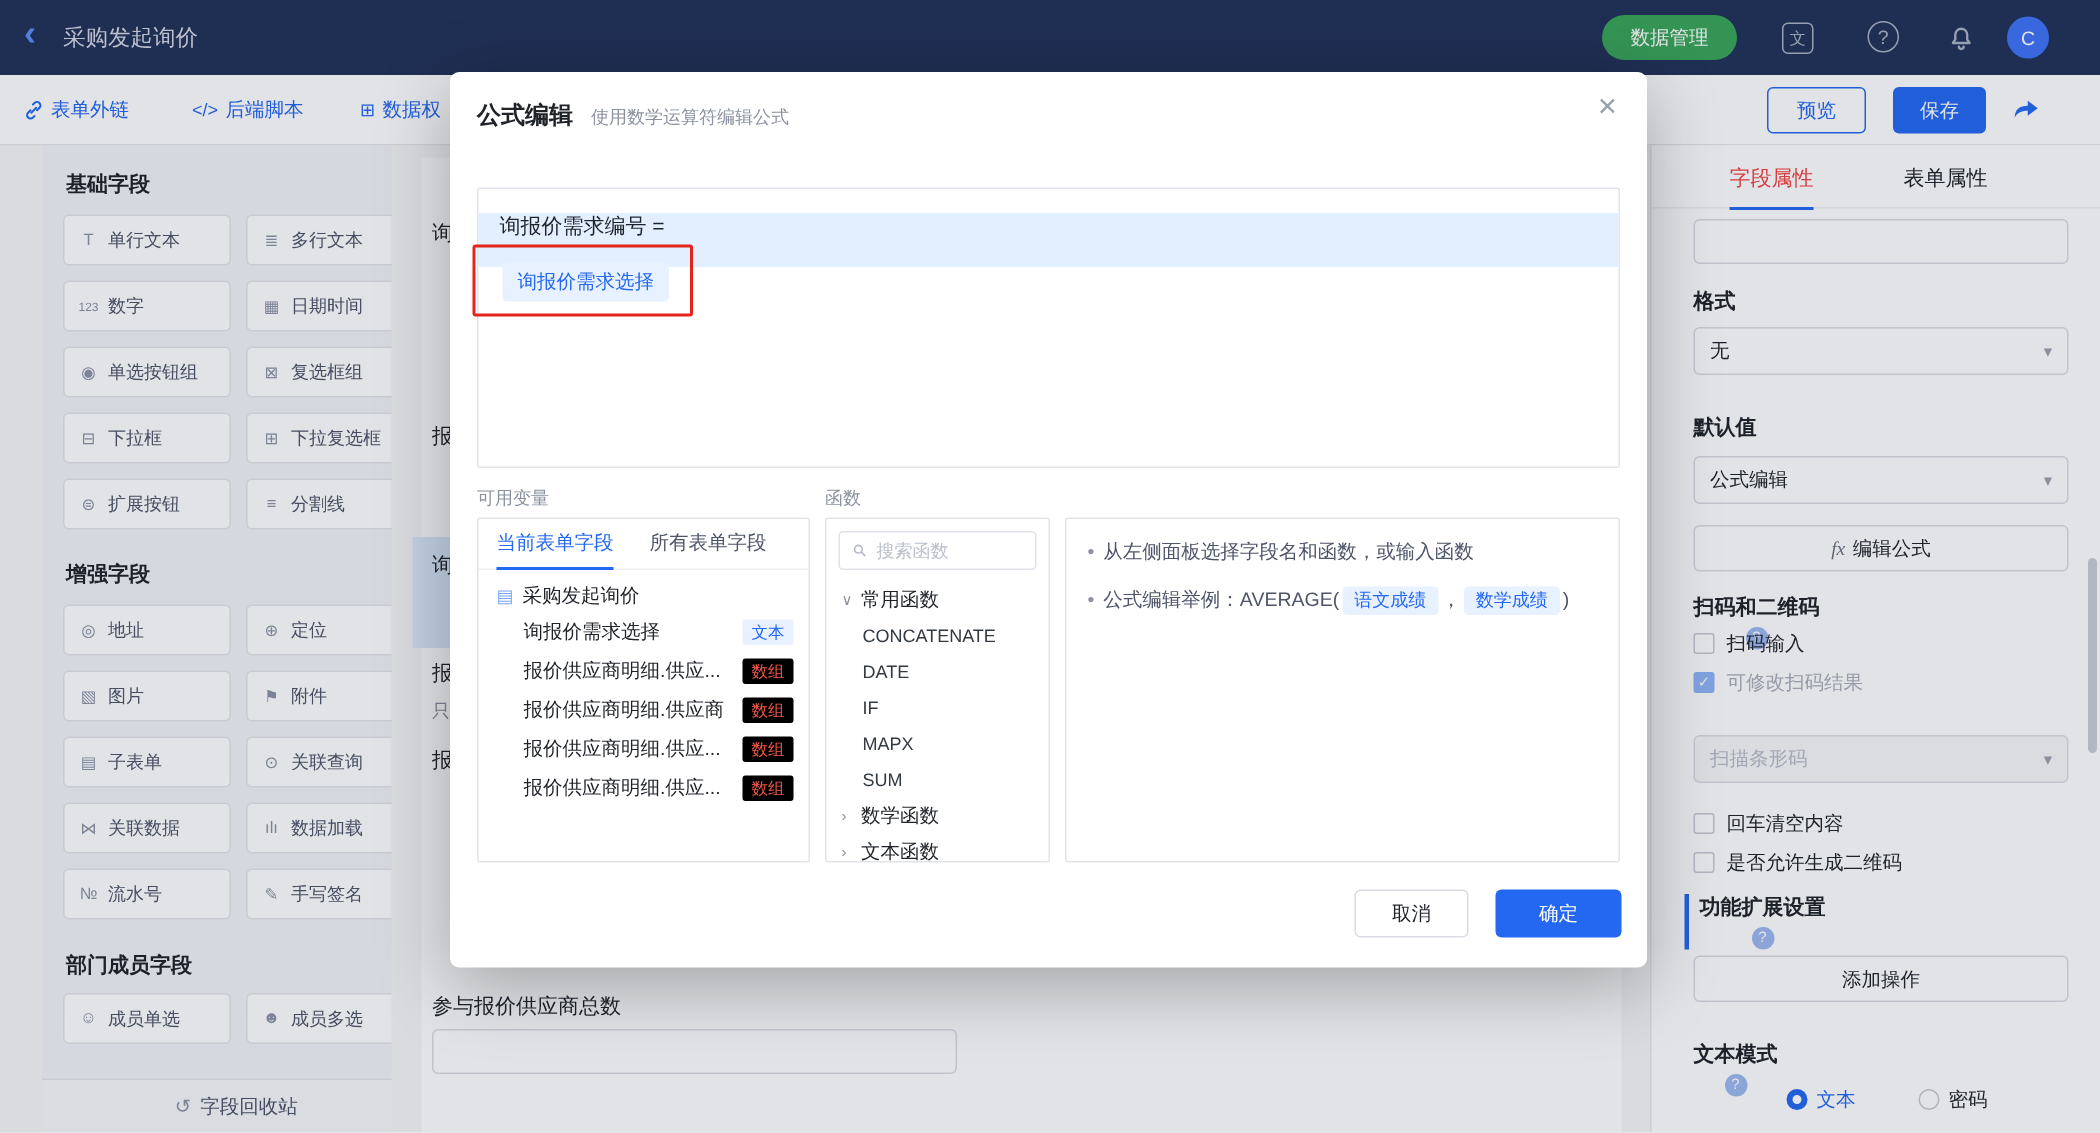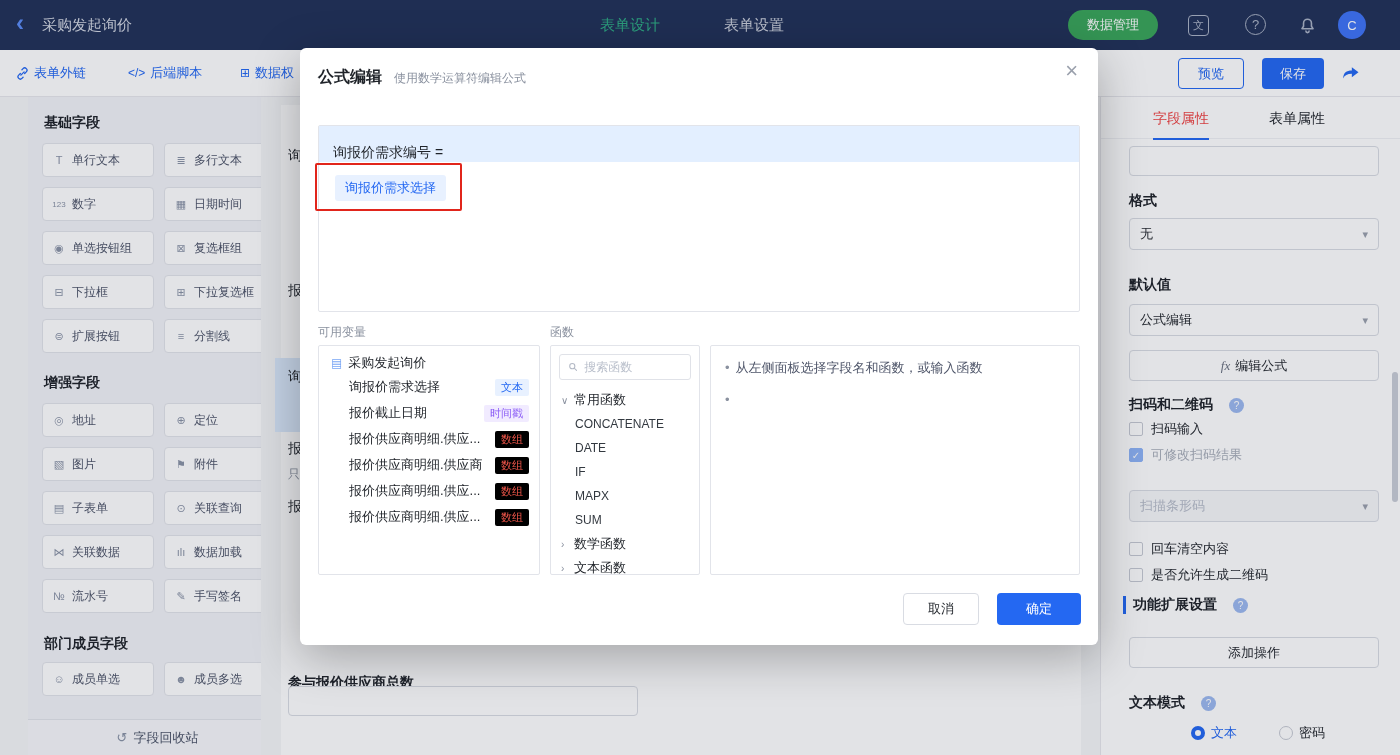--- a/index.html
+++ b/index.html
@@ -35,57 +35,57 @@
   .fld .ic { color:#8a93a6; font-size:11px; width:16px; text-align:center; flex:none; }
   .recycle { position:absolute; left:0; top:622px; width:259px; height:36px; border-top:1px solid #e2e4ea; background:#f7f8fb; display:flex; align-items:center; justify-content:center; gap:6px; font-size:13px; color:#4e5569; cursor:pointer; }
   .recycle .ic { color:#8a93a6; font-size:13px; }
 
   
   .canvas { position:absolute; left:261px; top:97px; width:839px; height:658px; background:#f5f6f8; }
   .card { position:absolute; left:20px; top:8px; width:800px; height:650px; background:#fff; }
   .frag { position:absolute; left:27px; font-size:14px; color:#1f2329; white-space:nowrap; }
   .frag.dim { font-size:12px; color:#8a919f; }
   .sel-band { position:absolute; left:14px; top:261px; width:26px; height:74px; background:#dcebfd; }
-  .cv-label { position:absolute; left:27px; top:565px; font-size:14px; font-weight:bold; color:#1f2329;margin-top:12px; }
+  .cv-label { position:absolute; left:27px; top:565px; font-size:14px; font-weight:normal; color:#1f2329; }
   .cv-input { position:absolute; left:27px; top:589px; width:350px; height:30px; border:1px solid #d9dce3; border-radius:4px; background:#fff; }
 
   
   .rpanel { position:absolute; left:1100px; top:97px; width:300px; height:658px; background:#fff; border-left:1px solid #e7e8ec; }
   .rtabs { position:absolute; left:0; top:0; width:100%; height:42px; border-bottom:1px solid #f0f1f4; }
   .rtab { position:absolute; top:13px; font-size:14px; color:#1f2329; cursor:pointer; }
   .rtab.active { color:#ef4444; }
   .rtab.active::after { content:""; position:absolute; left:0; right:0; bottom:-12px; height:2px; background:#2468f2; }
   .rp-label { position:absolute; left:28px; font-size:14px; font-weight:bold; color:#1f2329; }
   .rp-input { position:absolute; left:28px; width:250px; height:30px; border:1px solid #d9dce3; border-radius:4px; background:#fff; }
   .rp-select { position:absolute; left:28px; width:250px; height:32px; border:1px solid #d9dce3; border-radius:4px; background:#fff; display:flex; align-items:center; justify-content:space-between; padding:0 10px; font-size:13px; color:#1f2329; cursor:pointer; }
   .rp-select .caret { color:#9aa0ac; font-size:11px; }
   .rp-select.disabled { background:#f6f7f9; color:#b6bcc8; cursor:default; }
   .rp-btn { position:absolute; left:28px; width:250px; height:31px; border:1px solid #d9dce3; border-radius:4px; background:#fff; font-size:13px; color:#1f2329; display:flex; align-items:center; justify-content:center; gap:5px; cursor:pointer; }
   .fxg { font-style:italic; color:#6b7280; font-family:"Liberation Serif", serif; }
-  .rp-sec { position:absolute; left:28px; display:flex; align-items:center; gap:16px; font-size:14px; font-weight:bold; color:#1f2329; }
+  .rp-sec { position:absolute; left:28px; display:flex; align-items:center; gap:4px; font-size:14px; font-weight:bold; color:#1f2329;flex-direction:column; }
   .rp-sec.bar { left:22px; border-left:3px solid #2468f2; padding-left:7px; }
   .qmark { width:15px; height:15px; border-radius:50%; background:#9db9ef; color:#fff; font-size:10px; font-weight:normal; display:inline-flex; align-items:center; justify-content:center; }
   .cbrow { position:absolute; left:28px; display:flex; align-items:center; gap:8px; font-size:13px; color:#1f2329; cursor:pointer; }
   .cb { width:14px; height:14px; border:1px solid #c6cad3; border-radius:2px; background:#fff; flex:none; }
   .cb.checked { background:#8fb4f7; border-color:#8fb4f7; color:#fff; font-size:10px; line-height:13px; text-align:center; }
   .cbrow.muted { color:#a8aeb9; }
   .radiorow { position:absolute; display:flex; align-items:center; gap:6px; font-size:13px; color:#1f2329; cursor:pointer; }
   .radio { width:14px; height:14px; border-radius:50%; border:1px solid #c6cad3; background:#fff; flex:none; }
   .radio.sel { border:4px solid #2468f2; }
   .rsb { position:absolute; right:2px; top:275px; width:6px; height:130px; background:#c9cdd6; border-radius:3px; }
 
   
   .mask { position:absolute; inset:0; background:rgba(18,28,52,0.12); z-index:40; }
   .modal { position:absolute; left:300px; top:48px; width:798px; height:597px; background:#fff; border-radius:6px; box-shadow:0 12px 48px rgba(0,0,0,0.28); z-index:60; }
   .m-head { position:absolute; left:18px; top:19px; display:flex; align-items:baseline; gap:12px; }
   .m-title { font-size:16px; font-weight:bold; color:#1f2329; }
   .m-sub { font-size:12px; color:#8a919f; }
   .m-close { position:absolute; right:20px; top:12px; font-size:22px; color:#9aa0ac; cursor:pointer; line-height:22px; }
   .fbox { position:absolute; left:18px; top:77px; width:762px; height:187px; border:1px solid #e2e4ea; border-radius:2px; background:#fff; }
-  .fbox-strip { height:36px; background:#e3efff; display:flex; align-items:flex-end; padding-left:14px; font-size:14px; color:#1f2329; }
+  .fbox-strip { height:36px; background:#e3efff; display:flex; align-items:flex-start; padding-left:14px; font-size:14px; color:#1f2329;margin-top:16px; }
   .m-chip { position:absolute; left:16px; top:49px; height:26px; padding:0 10px; background:#e8f1ff; color:#2468f2; font-size:13px; line-height:26px; border-radius:3px; cursor:pointer; }
   .annot { position:absolute; left:15px; top:115px; width:147px; height:48px; border:2px solid #e1251b; border-radius:2px; z-index:70; pointer-events:none; }
   .m-lab { position:absolute; font-size:12px; color:#8a919f; }
   .panel { position:absolute; top:297px; height:230px; border:1px solid #e2e4ea; border-radius:2px; background:#fff; overflow:hidden; }
   .vtabs { height:34px; border-bottom:1px solid #eceef2; display:flex; align-items:center; gap:24px; padding:0 12px; }
   .vtab { font-size:13px; color:#4e5569; cursor:pointer; height:34px; line-height:32px; }
   .vtab.active { color:#2468f2; border-bottom:2px solid #2468f2; }
   .vroot { display:flex; align-items:center; gap:6px; padding:8px 12px 2px 12px; font-size:13px; color:#1f2329; }
   .vroot .ic { color:#7aa6f5; font-size:12px; }
   .vrow { display:flex; align-items:center; height:26px; padding:0 10px 0 30px; font-size:13px; color:#1f2329; cursor:pointer; }
@@ -107,24 +107,20 @@
   .m-btn-ok { position:absolute; left:697px; top:545px; width:84px; height:32px; border:none; background:#2468f2; color:#fff; border-radius:4px; font-size:13px; cursor:pointer; }
 </style>
 </head>
 <body>
 
 <div class="stage">
 
   <header class="topbar">
     <span class="tb-back">‹</span>
     <span class="tb-title">采购发起询价</span>
-    <nav class="tb-tabs">
-      <span class="tb-tab active">表单设计</span>
-      <span class="tb-tab">表单设置</span>
-    </nav>
     <button class="btn-green">数据管理</button>
     <span class="tb-ic tb-lang">文</span>
     <span class="tb-ic tb-help">?</span>
     <span class="tb-ic tb-bell">
       <svg width="19" height="19" viewBox="0 0 24 24" fill="none" stroke="#aab3c5" stroke-width="2" stroke-linejoin="round" stroke-linecap="round">
           <path d="M12 4a5 5 0 0 0-5 5v4l-2 3h14l-2-3V9a5 5 0 0 0-5-5z"></path>
           <path d="M10 19a2 2 0 0 0 4 0"></path>
         </svg>
     </span>
     <span class="tb-avatar">C</span>
@@ -350,31 +346,31 @@
         <span>询报价需求编号 =</span>
       </div>
       <span class="m-chip">询报价需求选择</span>
     </div>
     <div class="annot"></div>
 
     <span class="m-lab" style="left:18px;top:276px">可用变量</span>
     <span class="m-lab" style="left:250px;top:276px">函数</span>
 
     <div class="panel" style="left:18px;width:222px">
+      <div class="vtabs">
+        <span class="vtab active">当前表单字段</span>
+        <span class="vtab">所有表单字段</span>
+      </div>
       <div class="vroot">
         <span class="ic">▤</span>
         <span>采购发起询价</span>
       </div>
       <div class="vrow">
           <span class="nm">询报价需求选择</span>
           <span class="tag tag-text">文本</span>
-        </div>
-      <div class="vrow">
-          <span class="nm">报价截止日期</span>
-          <span class="tag tag-time">时间戳</span>
         </div>
       <div class="vrow">
           <span class="nm">报价供应商明细.供应...</span>
           <span class="tag tag-arr">数组</span>
         </div>
       <div class="vrow">
           <span class="nm">报价供应商明细.供应商</span>
           <span class="tag tag-arr">数组</span>
         </div>
       <div class="vrow">
@@ -414,20 +410,21 @@
       </div>
     </div>
 
     <div class="panel" style="left:410px;width:370px">
       <div class="hrow">
         <span class="bu">•</span>
         <span>从左侧面板选择字段名和函数，或输入函数</span>
       </div>
       <div class="hrow">
         <span class="bu">•</span>
+        <span><span>公式编辑举例：AVERAGE(</span><span class="hchip">语文成绩</span><span>，</span><span class="hchip">数学成绩</span><span>)</span></span>
       </div>
     </div>
 
     <button class="m-btn-cancel">取消</button>
     <button class="m-btn-ok">确定</button>
   </section>
 
 </div>
 
 </body></html>

